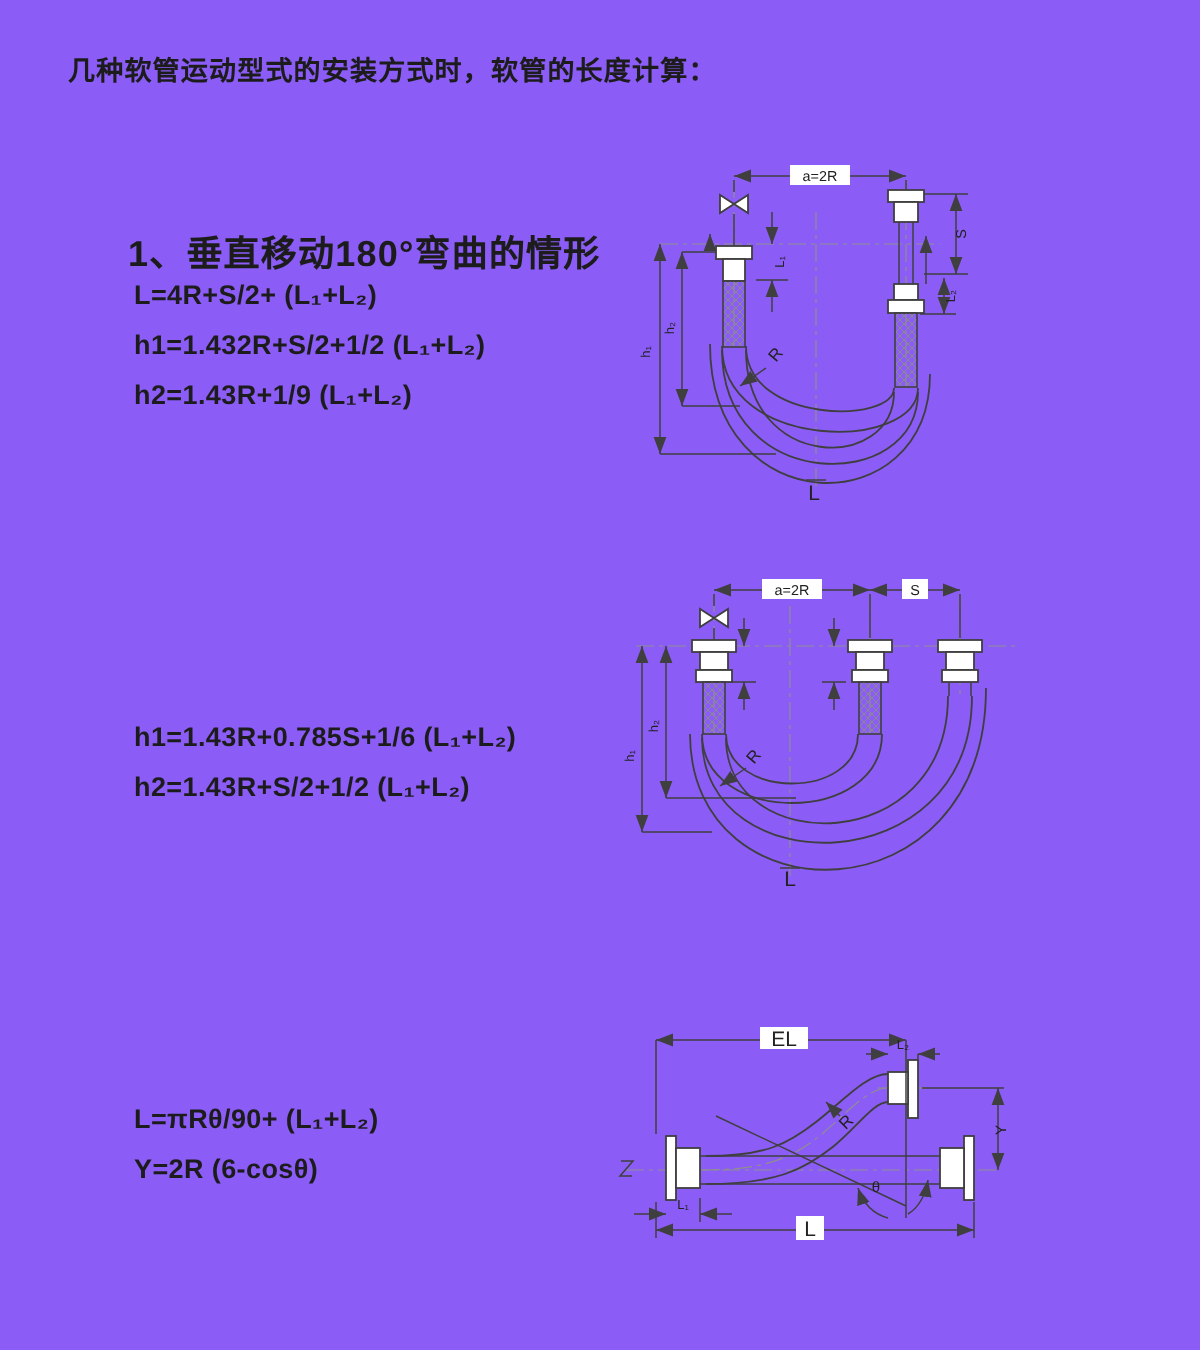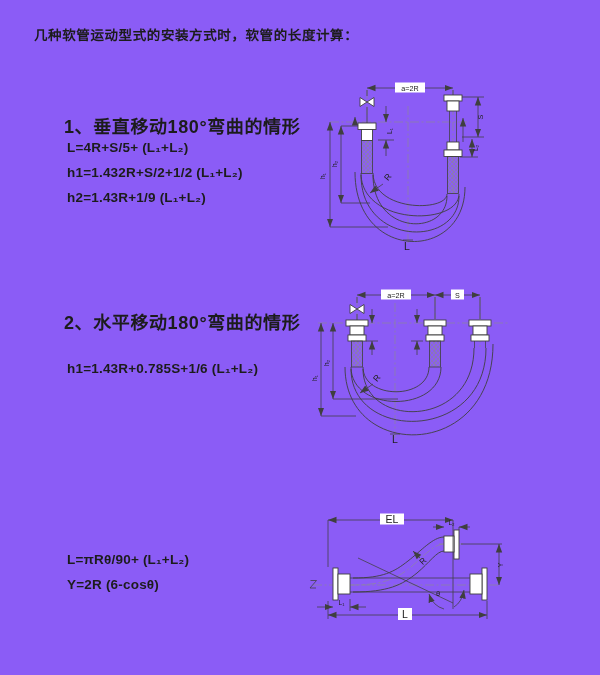--- a/index.html
+++ b/index.html
@@ -19,26 +19,26 @@
   .t85{font-size:8.5px;} .t10{font-size:10.5px;}
 </style>
 </head>
 <body>
 
 <div class="page">
 
   <div class="title">几种软管运动型式的安装方式时，软管的长度计算：</div>
 
   <div class="heading" style="top:112px">1、垂直移动180°弯曲的情形</div>
-  <div class="formula" style="top:140px">L=4R+S/5+ (L₁+L₂)</div>
+  <div class="formula" style="top:140px">L=4R+S/2+ (L₁+L₂)</div>
   <div class="formula" style="top:165px">h1=1.432R+S/2+1/2 (L₁+L₂)</div>
   <div class="formula" style="top:190px">h2=1.43R+1/9 (L₁+L₂)</div>
 
-  <div class="heading" style="top:308px">2、水平移动180°弯曲的情形</div>
   <div class="formula" style="top:361px">h1=1.43R+0.785S+1/6 (L₁+L₂)</div>
+  <div class="formula" style="top:386px">h2=1.43R+S/2+1/2 (L₁+L₂)</div>
 
   <div class="formula" style="top:552px">L=πRθ/90+ (L₁+L₂)</div>
   <div class="formula" style="top:577px">Y=2R (6-cosθ)</div>
 
   <svg class="diag" style="left:310px;top:76px" width="288" height="180" viewBox="0 0 288 180">
     <defs>
       <pattern id="hatch1" patternUnits="userSpaceOnUse" width="4" height="4">
         <path d="M0,4 L4,0 M0,0 L4,4" stroke="#8a8a8a" stroke-width="0.5"></path>
       </pattern>
       <marker id="ah1" markerUnits="userSpaceOnUse" markerWidth="9" markerHeight="8" refX="8.5" refY="4" orient="auto-start-reverse">

